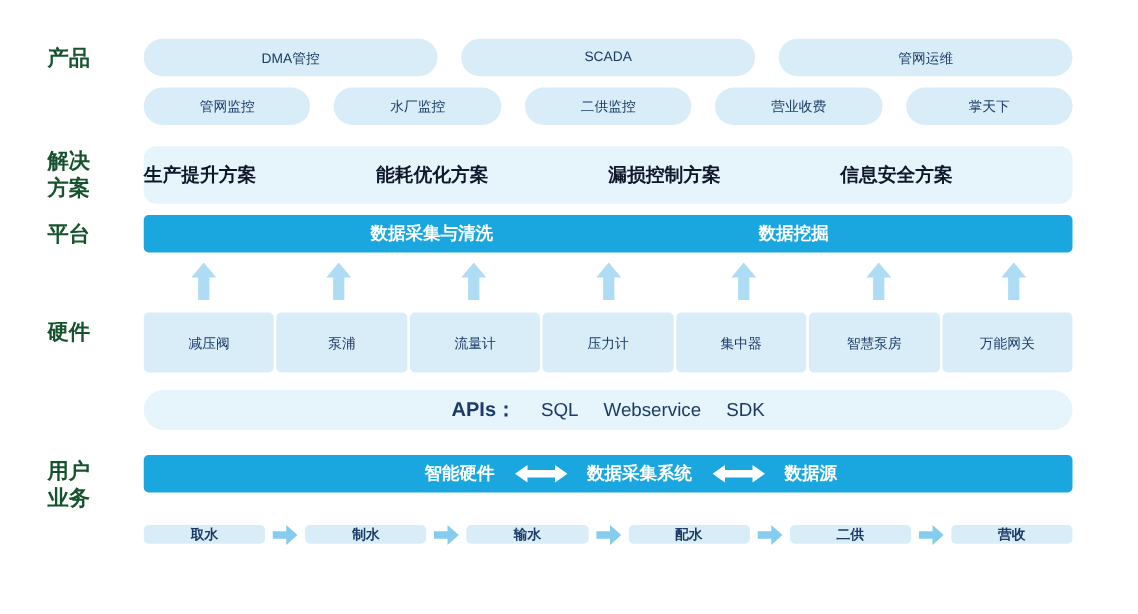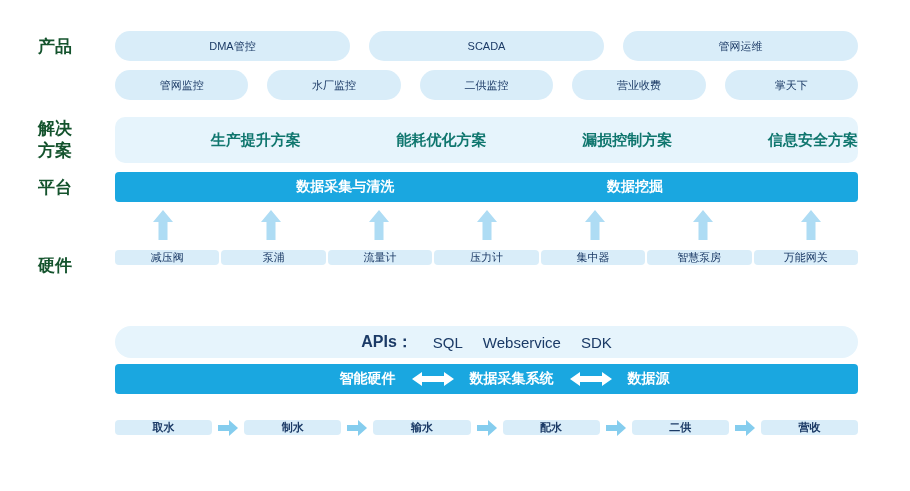--- a/index.html
+++ b/index.html
@@ -18,29 +18,29 @@
     background:#d9edf9; color:#1b3a66; font-size:11px;
     display:flex; align-items:center; justify-content:center;
     flex:1; white-space:nowrap;
   }
   .capsule { border-radius:15px; }
   .bar { position:absolute; left:115px; width:743px; display:flex; align-items:center; }
   .light-bar { background:#e6f4fc; }
   .solid-bar { background:#1aa7e0; border-radius:4px; }
   .solutions { border-radius:10px; }
   .sol-item {
-    flex:1; text-align:right; color:#0f766e; font-size:15px; font-weight:bold; white-space:nowrap;
+    flex:1; text-align:left; color:#0f172a; font-size:15px; font-weight:bold; white-space:nowrap;
   }
   .plat-label {
     position:absolute; top:50%; transform:translate(-50%,-50%);
     color:#ffffff; font-size:14px; font-weight:bold; white-space:nowrap;
   }
   .arrows { justify-content:space-between; gap:13px; }
   .arrow-cell { flex:1; display:flex; align-items:center; justify-content:center; }
-  .hw-row { gap:2px; height:15px; }
+  .hw-row { gap:2px; height:48px; }
   .rect-pill { border-radius:4px; }
   .apis { border-radius:16px; justify-content:center; gap:20px; }
   .apis-title { color:#1b3a66; font-size:16px; font-weight:bold; }
   .apis-item { color:#1b3a66; font-size:15px; }
   .biz { justify-content:center; gap:16px;padding-left:36px; }
   .biz span { color:#ffffff; font-size:14px; font-weight:bold; white-space:nowrap; }
   .flow { height:31px; align-items:center; }
   .flow-pill { font-weight:bold; }
   .flow-arrow { width:32px; flex:0 0 32px; display:flex; align-items:center; justify-content:center; }
 </style>
@@ -49,20 +49,24 @@
 
 <div class="canvas">
 
   <div class="side-label" style="top:36px">产品</div>
   <div class="side-label" style="top:118px">
     <div>解决</div>
     <div>方案</div>
   </div>
   <div class="side-label" style="top:177px">平台</div>
   <div class="side-label" style="top:255px">硬件</div>
+  <div class="side-label" style="top:366px">
+    <div>用户</div>
+    <div>业务</div>
+  </div>
 
   <div class="row pills" style="top:31px">
     <div class="pill capsule">DMA管控</div>
     <div class="pill capsule">SCADA</div>
     <div class="pill capsule">管网运维</div>
   </div>
 
   <div class="row pills" style="top:70px">
     <div class="pill capsule">管网监控</div>
     <div class="pill capsule">水厂监控</div>
@@ -124,21 +128,21 @@
   <div class="row hw-row" style="top:250px">
     <div class="pill rect-pill">减压阀</div>
     <div class="pill rect-pill">泵浦</div>
     <div class="pill rect-pill">流量计</div>
     <div class="pill rect-pill">压力计</div>
     <div class="pill rect-pill">集中器</div>
     <div class="pill rect-pill">智慧泵房</div>
     <div class="pill rect-pill">万能网关</div>
   </div>
 
-  <div class="bar light-bar apis" style="top:326px;height:32px">
+  <div class="bar light-bar apis" style="top:312px;height:32px">
     <span class="apis-title">APIs：</span>
     <span class="apis-item">SQL</span>
     <span class="apis-item">Webservice</span>
     <span class="apis-item">SDK</span>
   </div>
 
   <div class="bar solid-bar biz" style="top:364px;height:30px">
     <span>智能硬件</span>
     <span style="display:flex">
         <svg width="42" height="14" viewBox="0 0 42 14">

